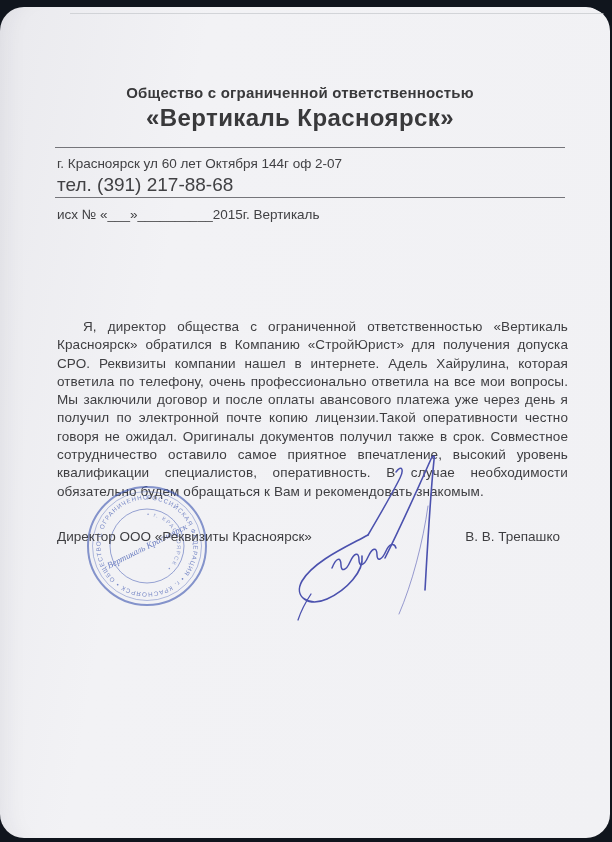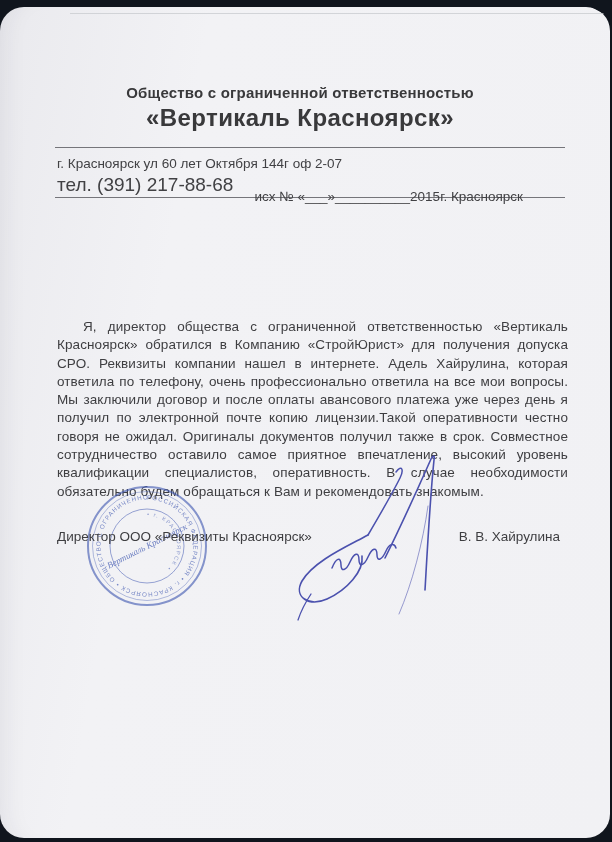--- a/index.html
+++ b/index.html
@@ -30,22 +30,22 @@
   .org-name{
     position:absolute;top:97px;left:0;right:10px;text-align:center;
     font-size:24px;font-weight:bold;color:#39393b;letter-spacing:.4px;
   }
   .rule{position:absolute;left:55px;right:45px;height:1px;background:#75757a;}
   .rule-1{top:140px;}
   .rule-2{top:190px;}
   .addr-1{position:absolute;top:149px;left:57px;font-size:13.5px;color:#414144;}
   .addr-2{position:absolute;top:167px;left:57px;font-size:19px;color:#414144;}
   .meta-row{
-    position:absolute;top:182px;left:57px;right:87px;
-    display:flex;justify-content:flex-end;
+    position:absolute;top:200px;left:57px;right:87px;
+    display:flex;justify-content:flex-start;
     font-size:13.5px;color:#414144;
   }
   .body-par{
     position:absolute;top:311px;left:57px;width:511px;margin:0;
     font-size:13.5px;line-height:18.3px;color:#3e3e41;
     text-align:justify;text-indent:26px;letter-spacing:.1px;
   }
   .signoff-row{
     position:absolute;top:522px;left:57px;right:50px;
     display:flex;justify-content:space-between;
@@ -66,28 +66,28 @@
 
     <div class="rule rule-1"></div>
 
     <div class="addr-1">г. Красноярск ул 60 лет Октября 144г оф 2-07</div>
     <div class="addr-2">тел. (391) 217-88-68</div>
 
     <div class="rule rule-2"></div>
 
     <div class="meta-row">
       <span>исх № «___»__________2015</span>
-      <span>г. Красноярск</span>
+      <span>г. Вертикаль</span>
     </div>
 
     <p class="body-par">Я, директор общества с ограниченной ответственностью «Вертикаль Красноярск» обратился в Компанию «СтройЮрист» для получения допуска СРО. Реквизиты компании нашел в интернете. Адель Хайрулина, которая ответила по телефону, очень профессионально ответила на все мои вопросы. Мы заключили договор и после оплаты авансового платежа уже через день я получил по электронной почте копию лицензии.Такой оперативности честно говоря не ожидал. Оригиналы документов получил также в срок. Совместное сотрудничество оставило самое приятное впечатление, высокий уровень квалификации специалистов, оперативность. В случае необходимости обязательно будем обращаться к Вам и рекомендовать знакомым.</p>
 
     <div class="signoff-row">
       <span>Директор  ООО «Реквизиты Красноярск»</span>
-      <span>В. В. Хайрулина</span>
+      <span>В. В. Трепашко</span>
     </div>
 
     <svg class="stamp-svg" viewBox="0 0 126 126">
       <g fill="none" stroke="#3f57b0">
         <circle cx="63" cy="63" r="59" stroke-width="2" opacity="0.7"></circle>
         <circle cx="63" cy="63" r="54.5" stroke-width="0.8" opacity="0.55"></circle>
         <circle cx="63" cy="63" r="37" stroke-width="1" opacity="0.6"></circle>
       </g>
       <defs>
         <path id="stampOuterPath" d="M63,16.5 a46.5,46.5 0 1 1 -0.01,0"></path>

